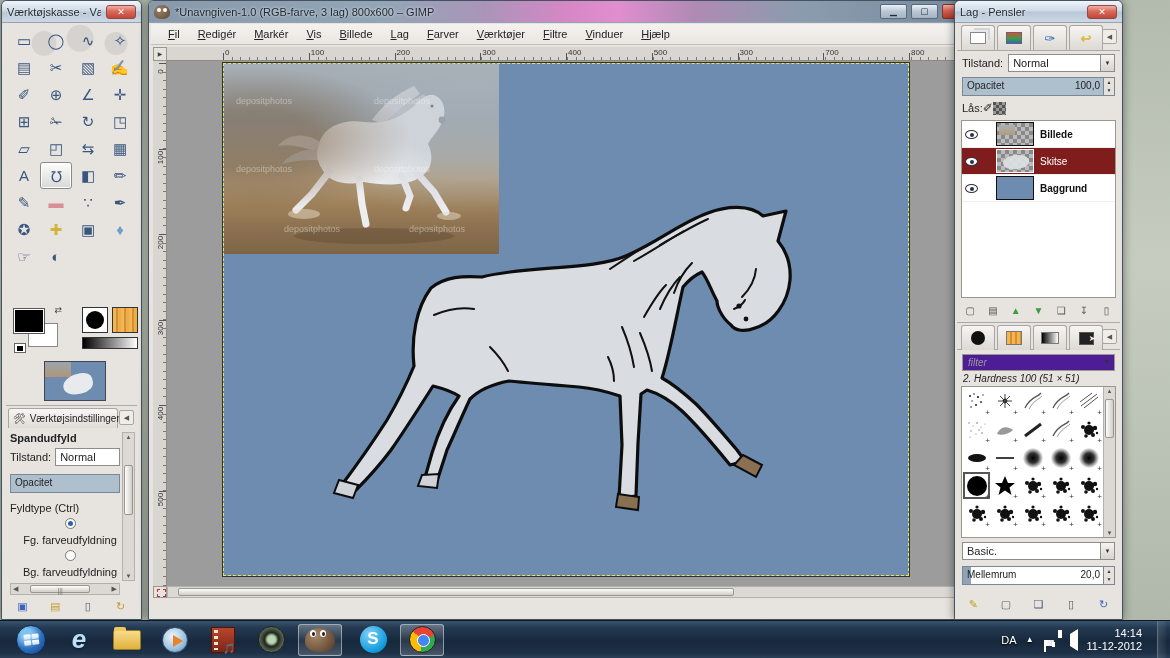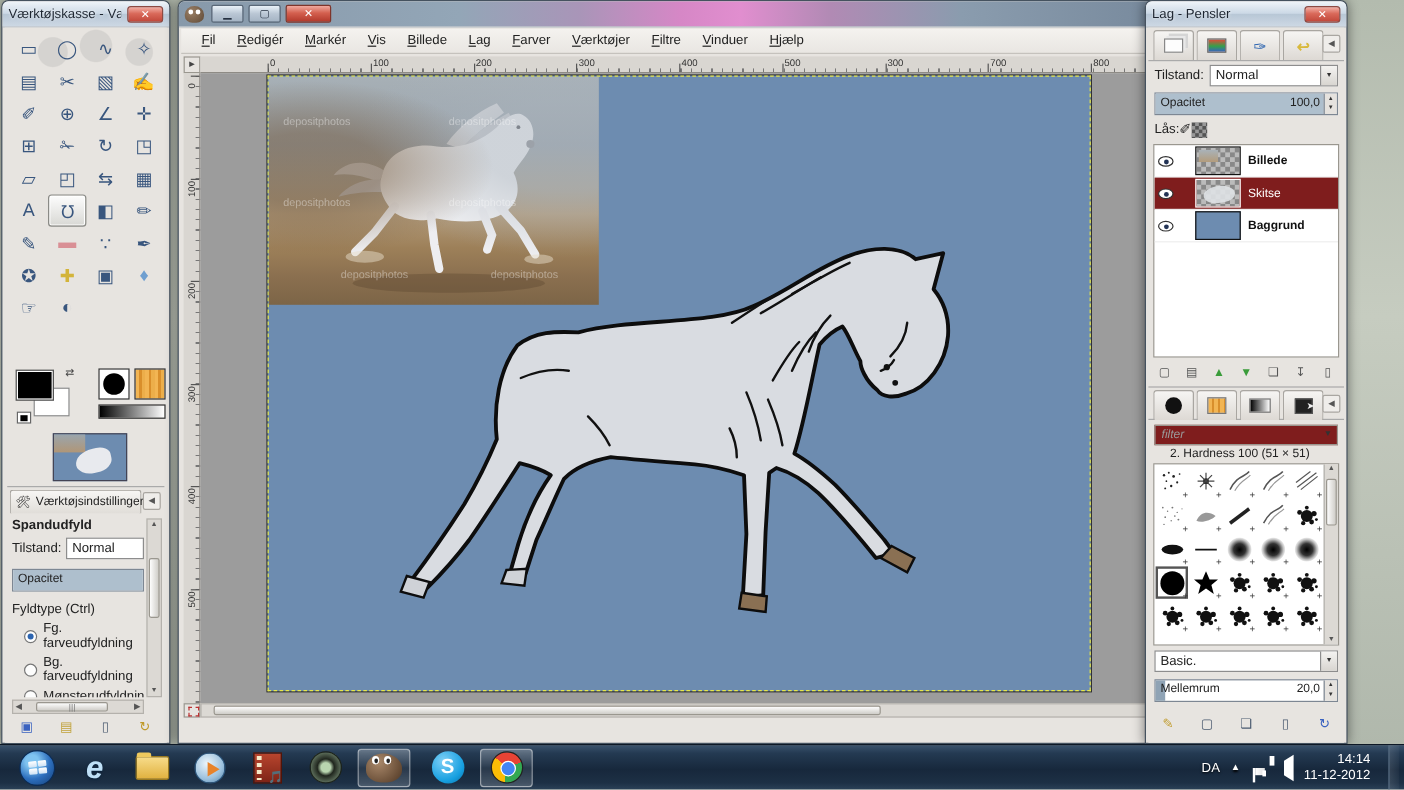--- a/index.html
+++ b/index.html
@@ -63,21 +63,21 @@
   .opt-title { font-weight:bold; font-size:11px; margin:2px 0 4px 0; }
   .combo { position:relative; background:#fff; border:1px solid #8d8d8d; height:18px; line-height:16px; padding:0 16px 0 4px; }
   .combo .arrow-btn { position:absolute; right:0; top:0; bottom:0; width:14px; background:linear-gradient(#f4f3f1,#d8d5d0);
     border-left:1px solid #8d8d8d; font-size:6px; text-align:center; line-height:16px; color:#333; }
   .spinslider { position:relative; height:19px; border:1px solid #7d8793; background:#fff; font-size:10px; }
   .spinslider .fill { position:absolute; left:0; top:0; bottom:0; background:#aebfcd; }
   .spinslider .lbl { position:absolute; left:4px; top:2px; z-index:2; }
   .spinslider .val { position:absolute; right:14px; top:2px; z-index:2; }
   .spinslider .spin { position:absolute; right:0; top:0; bottom:0; width:11px; border-left:1px solid #7d8793; background:#e5e2de;
     font-size:5px; line-height:8px; text-align:center; color:#333; }
-  .radio-row { display:flex; align-items:center; gap:5px; margin:4px 0 0 10px; }
+  .radio-row { display:flex; align-items:center; gap:5px; margin:4px 0 0 10px;flex-direction:column; }
   .radio { width:11px; height:11px; border-radius:50%; border:1px solid #777; background:#fdfdfd; position:relative; flex:none; }
   .radio.on::after { content:""; position:absolute; left:2px; top:2px; width:5px; height:5px; border-radius:50%; background:#2c64b0; }
   #opt-hscroll { position:absolute; left:4px; right:17px; bottom:24px; height:12px; background:#dcd9d4; border:1px solid #b4b1ac; }
   #opt-hscroll .thumb { position:absolute; top:1px; bottom:1px; left:18%; width:55%; background:linear-gradient(#fdfdfd,#cfcdc8); border:1px solid #9a978f; border-radius:2px; text-align:center; font-size:7px; color:#777; line-height:9px; }
   .dock-btnrow { position:absolute; left:0; right:0; bottom:2px; height:20px; display:flex; justify-content:space-around; align-items:center; }
   .dock-btn { width:24px; height:18px; border-radius:3px; text-align:center; line-height:17px; font-size:11px; color:#4a5a70; }
   
   #main-win { left:148px; top:0; width:838px; height:620px; }
   #main-title { background:linear-gradient(90deg,#8799aa 0%,#93a6b7 28%,#a995b8 40%,#d687c6 50%,#e18ecf 56%,#b18ab4 65%,#8a9cae 78%,#76889b 100%); }
   .gimp-mini-logo { width:16px; height:14px; border-radius:50% 50% 40% 40%; background:radial-gradient(circle at 35% 35%, #9b8066, #5e4936); position:relative; }
@@ -143,22 +143,22 @@
   .eye-icon::after { content:""; position:absolute; left:4px; top:2px; width:4px; height:4px; border-radius:50%; background:#235; }
   .layer-thumb { width:38px; height:24px; border:1px solid #111; flex:none; position:relative;
     background:repeating-conic-gradient(#bbb 0 25%, #888 0 50%) 0 0 / 8px 8px; margin-left:12px; }
   .layer-row.selected .layer-thumb { border-color:#fff; }
   .layer-thumb.solid { background:#6d8cb0; }
   .layer-thumb .scribble { position:absolute; left:6px; top:5px; width:26px; height:14px; background:#dfe2e6; border-radius:50% 60% 40% 55%; transform:rotate(-10deg); opacity:.9; }
   .layer-thumb .photobit { position:absolute; left:2px; top:2px; width:16px; height:10px; background:linear-gradient(180deg,#a9b2b8,#b39c7c); }
   #layer-btnrow { display:flex; justify-content:space-around; align-items:center; height:22px; margin:0 2px; }
   .small-btn { width:20px; height:18px; text-align:center; line-height:17px; font-size:10px; color:#555; border-radius:3px; }
   .small-btn.green { color:#3a9c3a; }
-  .filter-entry { margin:4px 5px 2px 5px; position:relative; background:#7f1d1d; border:1px solid #9a978f; height:17px; line-height:15px; padding:0 32px 0 5px; color:#9a9a9a; font-style:italic; font-size:10px; }
-  .brush-label { margin:2px 18px; font-size:10px; color:#222; }
+  .filter-entry { margin:4px 5px 2px 5px; position:relative; background:#4c1d95; border:1px solid #9a978f; height:17px; line-height:15px; padding:0 32px 0 5px; color:#9a9a9a; font-style:italic; font-size:10px; }
+  .brush-label { margin:2px 6px; font-style:italic; font-size:10px; color:#222; }
   #brush-grid-wrap { position:relative; margin:2px 4px; background:#fff; border:1px solid #9a978f; height:152px; }
   #brush-grid { position:absolute; left:1px; top:1px; display:grid; grid-template-columns:repeat(5,27px); grid-auto-rows:27px; gap:1px; }
   .brush-cell { position:relative; display:flex; align-items:center; justify-content:center; font-size:16px; color:#000; }
   .brush-cell::after { content:"+"; position:absolute; right:0; bottom:-2px; font-size:8px; color:#333; }
   .brush-cell.selected { outline:2px solid #555; outline-offset:-2px; }
   .brush-cell svg { width:24px; height:24px; }
   .soft-dot { width:20px; height:20px; border-radius:50%; background:radial-gradient(circle,#000 0%,#333 35%,rgba(80,80,80,.35) 60%,transparent 75%); }
   #brush-scroll { position:absolute; right:0px; top:0px; width:12px; bottom:0; background:#dcd9d4; border-left:1px solid #b4b1ac; }
   #brush-scroll .thumb { position:absolute; left:1px; right:1px; top:12px; height:26%; background:linear-gradient(90deg,#fdfdfd,#cfcdc8); border:1px solid #9a978f; border-radius:2px; }
   #brush-scroll .arr { position:absolute; left:0; right:0; font-size:6px; text-align:center; color:#555; }
@@ -380,20 +380,21 @@
         <span class="dock-btn">▯</span>
         <span class="dock-btn" style="color:#c09a2a;">↻</span>
       </div>
     </div>
   </div>
 </div>
 
 <div class="window" id="main-win">
   <div class="titlebar" id="main-title">
     <span class="gimp-mini-logo"></span>
+    <span class="title-text">*Unavngiven-1.0 (RGB-farve, 3 lag) 800x600 – GIMP</span>
     <span>
       <span class="winbtn">▁</span>
       <span class="winbtn">▢</span>
       <span class="winbtn close">✕</span>
     </span>
   </div>
   <div id="menubar">
       <span class="menu-item">Fil</span>
       <span class="menu-item">Redigér</span>
       <span class="menu-item">Markér</span>

